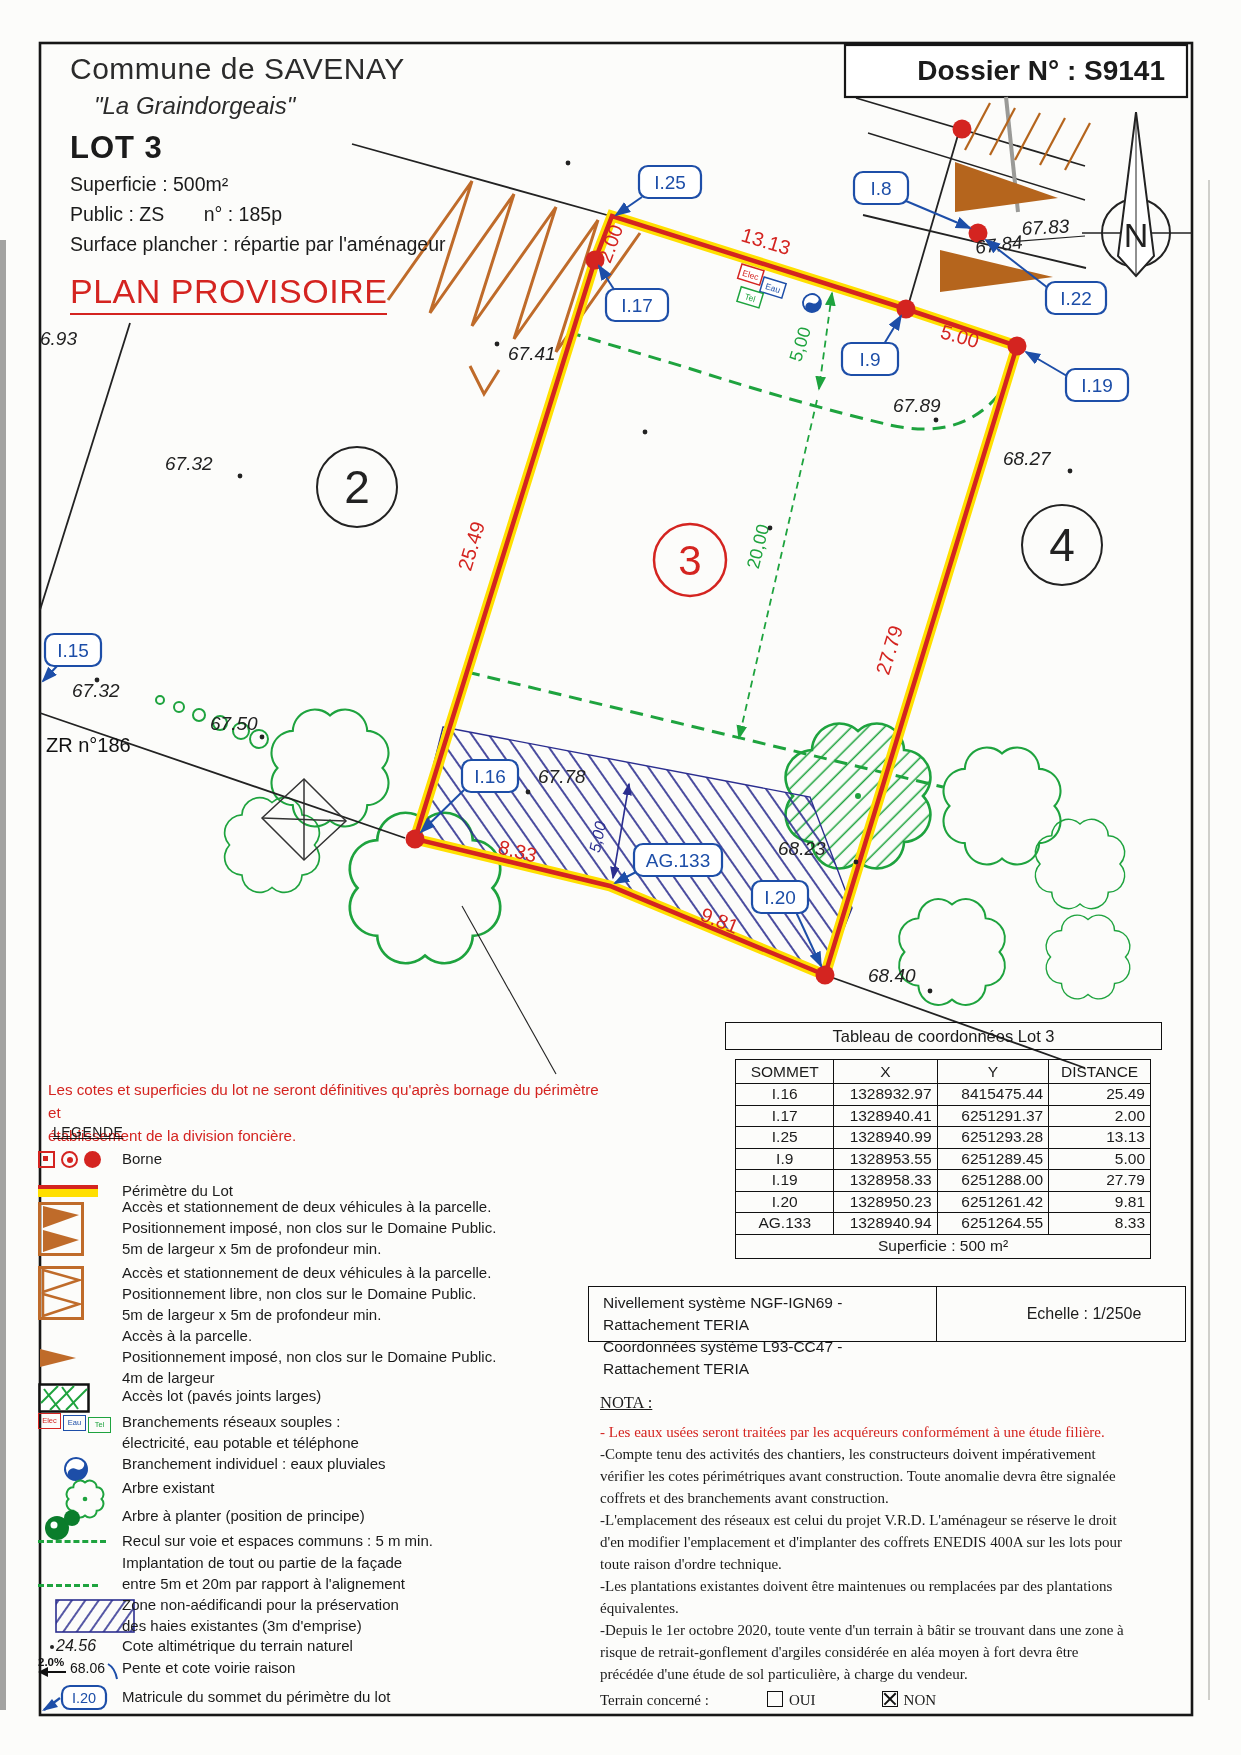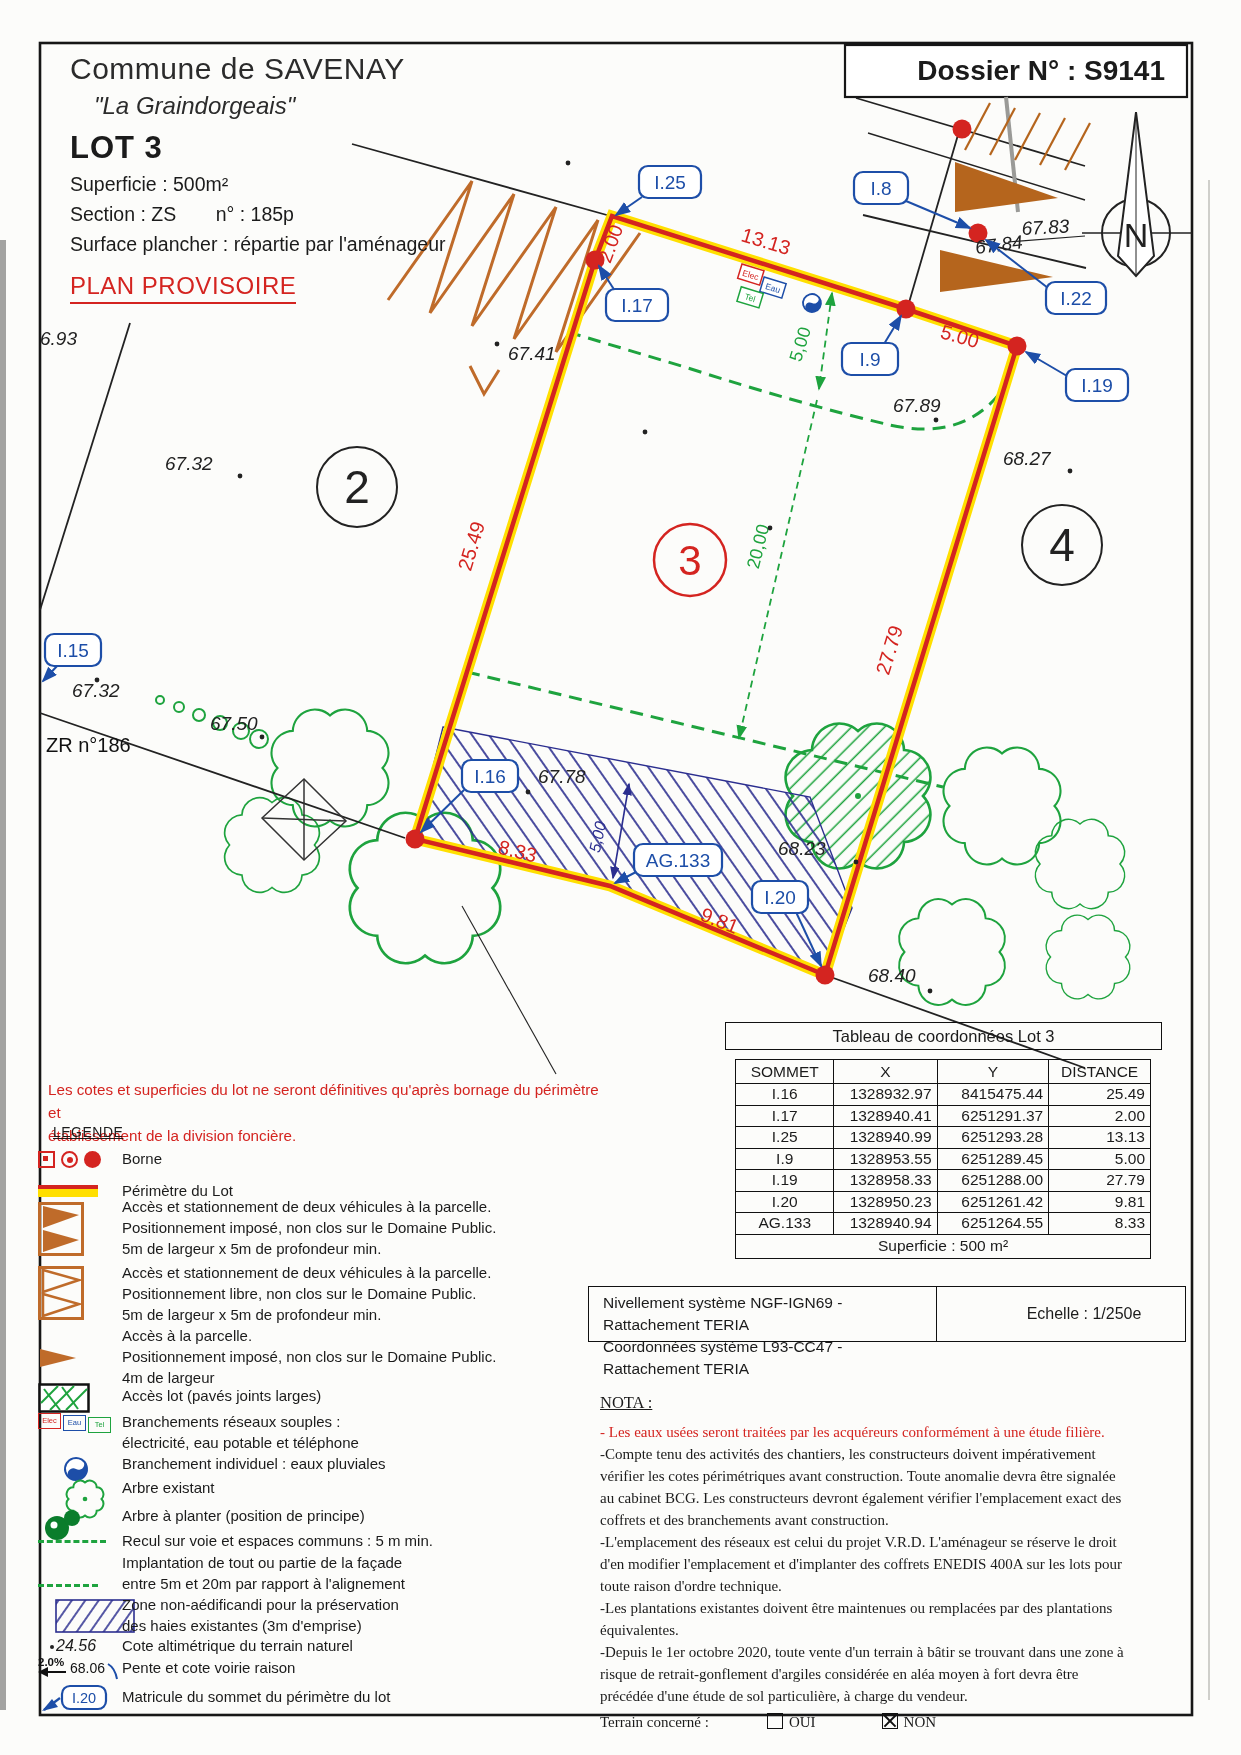--- a/index.html
+++ b/index.html
@@ -6,21 +6,21 @@
   .page{position:relative;width:1241px;height:1755px;background:#fcfcfa;overflow:hidden;
         font-family:"Liberation Sans",sans-serif;color:#1b1b1b;}
   .abs{position:absolute;}
   svg text{font-family:"Liberation Sans",sans-serif;}
   
   .title-block{left:70px;top:52px;}
   .tb-commune{font-size:30px;color:#2b2b2b;letter-spacing:.5px;}
   .tb-lieu{font-size:24px;font-style:italic;margin:6px 0 0 24px;color:#2b2b2b;}
   .tb-lot{font-size:31px;font-weight:bold;margin-top:10px;letter-spacing:1px;}
   .tb-line{font-size:19.5px;margin-top:7px;}
-  .tb-plan{display:inline-block;margin-top:16px;font-size:24px;color:#d42420;
+  .tb-plan{display:inline-block;margin-top:16px;font-size:34px;color:#d42420;
            border-bottom:2.5px solid #d42420;padding-bottom:2px;letter-spacing:.5px;}
   
   .dossier{left:845px;top:45px;width:342px;height:52px;display:flex;align-items:center;
            justify-content:flex-end;padding-right:22px;box-sizing:border-box;
            font-size:28px;font-weight:bold;}
   
   .red-note{left:48px;top:1078px;width:560px;color:#d42420;font-size:15.2px;line-height:23px;}
   
   .leg-title{left:53px;top:1124px;font-size:14px;text-decoration:underline;letter-spacing:.5px;}
   .lrow{position:absolute;left:38px;width:560px;}
@@ -310,21 +310,21 @@
     <text x="1136" y="247" text-anchor="middle" font-size="34" fill="#222" font-family="Liberation Serif, serif">N</text>
   </g>
 </svg>
 
 <div class="abs title-block">
   <div class="tb-commune">Commune de SAVENAY</div>
   <div class="tb-lieu">"La Graindorgeais"</div>
   <div class="tb-lot">LOT 3</div>
   <div class="tb-line">Superficie : 500m²</div>
   <div class="tb-line">
-    <span>Section : ZS</span>
+    <span>Public : ZS</span>
     <span style="margin-left:34px;">n° : 185p</span>
   </div>
   <div class="tb-line">Surface plancher : répartie par l'aménageur</div>
   <div><span class="tb-plan">PLAN PROVISOIRE</span></div>
 </div>
 
 <div class="abs dossier">Dossier N° : S9141</div>
 
 <div class="abs red-note">
   <div>Les cotes et superficies du lot ne seront définitives qu'après bornage du périmètre et</div>
@@ -554,21 +554,20 @@
     <div>Coordonnées système L93-CC47  - Rattachement TERIA</div>
   </div>
   <div class="geo-r">Echelle : 1/250e</div>
 </div>
 
 <div class="abs nota">
   <div class="nota-title">NOTA :</div>
   <div class="nred">- Les eaux usées seront traitées par les acquéreurs conformément à une étude filière.</div>
   <div>-Compte tenu des activités des chantiers, les constructeurs doivent impérativement</div>
   <div>vérifier les cotes périmétriques avant construction. Toute anomalie devra être signalée</div>
-  <div>au cabinet BCG. Les constructeurs devront également vérifier l'emplacement exact des</div>
   <div>coffrets et des branchements avant construction.</div>
   <div>-L'emplacement des réseaux est celui du projet V.R.D. L'aménageur se réserve le droit</div>
   <div>d'en modifier l'emplacement et d'implanter des coffrets ENEDIS 400A sur les lots pour</div>
   <div>toute raison d'ordre technique.</div>
   <div>-Les plantations existantes doivent être maintenues ou remplacées par des plantations</div>
   <div>équivalentes.</div>
   <div>-Depuis le 1er octobre 2020, toute vente d'un terrain à bâtir se trouvant dans une zone à</div>
   <div>risque de retrait-gonflement d'argiles considérée en aléa moyen à fort devra être</div>
   <div>précédée d'une étude de sol particulière, à charge du vendeur.</div>
   <div class="terrain">

